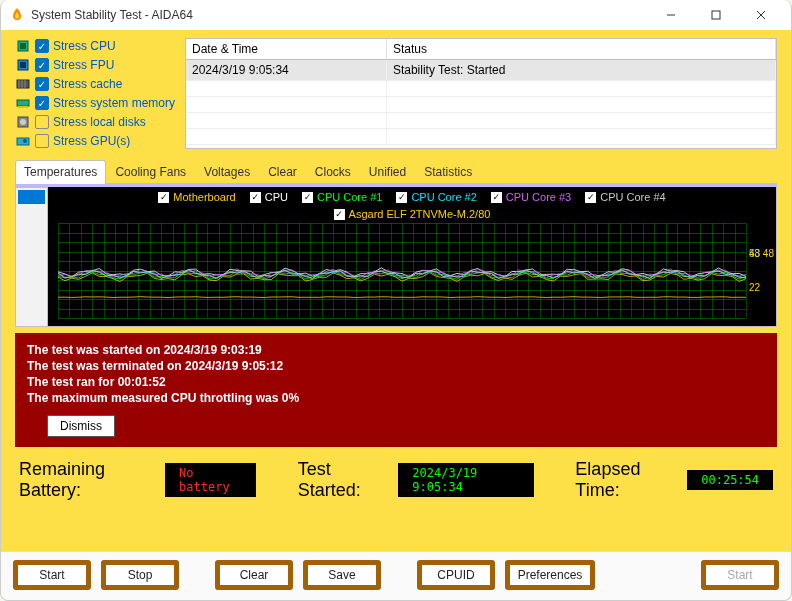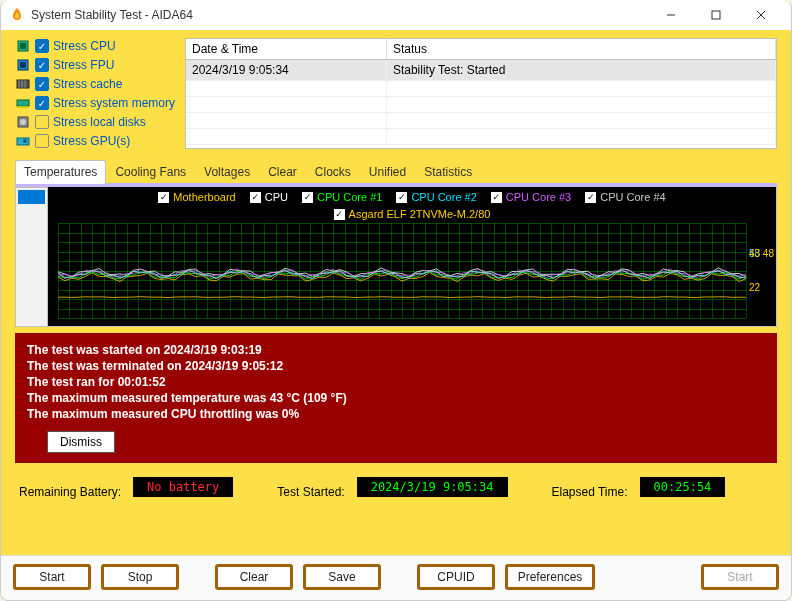--- a/index.html
+++ b/index.html
@@ -58,25 +58,25 @@
   .leg .lchk { width:11px; height:11px; background:#fff; display:flex; align-items:center; justify-content:center; color:#000; font-size:9px; }
   .axis-labels { position:absolute; left:-46px; top:46px; bottom:0; width:44px; display:flex; flex-direction:column; justify-content:space-between; align-items:flex-end; color:#000; font-size:11px; pointer-events:none; }
   .plot-area { position:relative; flex:1; margin:2px 30px 8px 10px; }
   .grid-line { position:absolute; left:0; right:0; height:1px; background:#008000; opacity:0.6; }
   .vgrid { position:absolute; top:0; bottom:0; width:1px; background:#008000; opacity:0.5; }
   .right-vals { position:absolute; right:2px; top:62px; font-size:10px; line-height:10px; }
   .alert-box { background:#990000; color:#fff; font-weight:bold; padding:10px 12px; margin-top:6px; }
   .alert-box p { margin:0 0 2px 0; font-size:12px; }
   .dismiss { margin-top:8px; background:#fff; color:#000; border:1px solid #555; padding:3px 12px; font-weight:normal; font-family:inherit; font-size:12px;margin-left:20px; }
   .status-row { display:flex; align-items:center; gap:12px; padding:12px 4px 4px 4px; }
-  .status-label { font-size:12px;margin-top:10px; }
+  .status-label { font-size:18px; }
   .status-val { background:#000; padding:3px 14px; font-family:monospace; font-size:12px; color:#0f0; }
   .status-val.red { color:#ff2a2a; }
   .btn-row { display:flex; gap:10px; padding:8px 12px 10px 12px; border-top:1px solid #ddd; background:#fafafa; }
-  .btn { border:3px solid #a16207; background:#fff; padding:3px 0; width:78px; text-align:center; border-radius:3px; font-size:12px; color:#222; cursor:default; }
+  .btn { border:5px solid #a16207; background:#fff; padding:3px 0; width:78px; text-align:center; border-radius:3px; font-size:12px; color:#222; cursor:default; }
   .btn.disabled { color:#aaa; }
   .spacer { flex:1; }
 </style>
 </head>
 <body>
 
 <div class="window">
 
   <div class="titlebar">
     <span class="app-icon">
@@ -356,21 +356,20 @@
           <div style="margin-top:24px"><span style="color:#ffcc00">22</span></div>
         </div>
       </div>
     </div>
 
     <div class="alert-box">
       <div id="alert-lines">
           <p>The test was started on 2024/3/19 9:03:19</p>
           <p>The test was terminated on 2024/3/19 9:05:12</p>
           <p>The test ran for 00:01:52</p>
-          <p>The maximum measured temperature was 43 °C  (109 °F)</p>
           <p>The maximum measured CPU throttling was 0%</p>
         </div>
       <button class="dismiss">Dismiss</button>
     </div>
 
     <div class="status-row">
       <span class="status-label">Remaining Battery:</span>
       <span class="status-val red">No battery</span>
       <span style="width:20px"></span>
       <span class="status-label">Test Started:</span>

